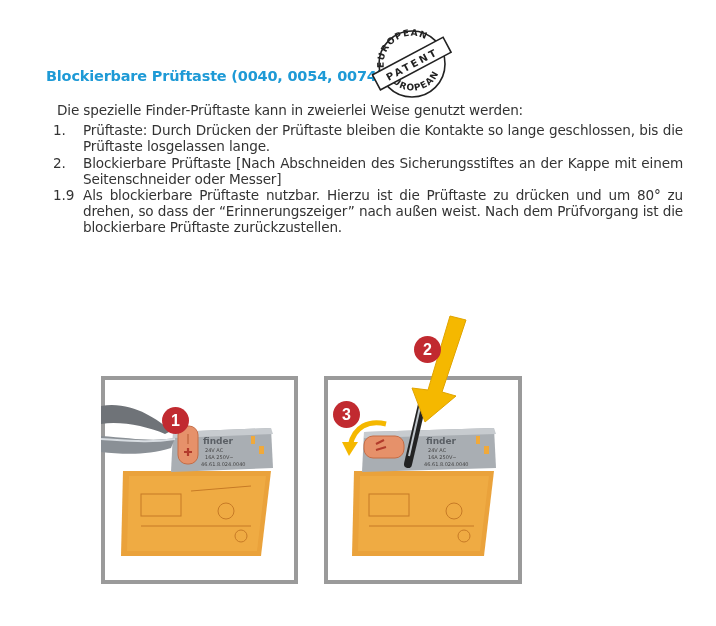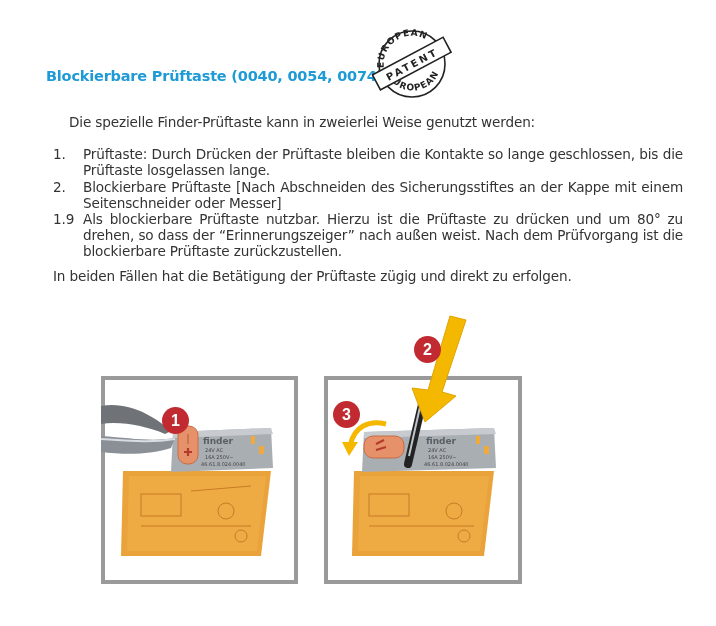--- a/index.html
+++ b/index.html
@@ -2,21 +2,21 @@
 <html><head>
   <meta charset="utf-8">
   <style>
     html, body { margin:0; padding:0; background:#ffffff; }
     body { width:716px; height:626px; position:relative; overflow:hidden;
            font-family:"DejaVu Sans", "Liberation Sans", sans-serif; color:#333333; }
     .title { position:absolute; left:46px; top:68px; font-size:14.5px; font-weight:bold;
              color:#1e9ad6; letter-spacing:-0.2px; white-space:nowrap; }
     .patent { position:absolute; left:368px; top:24px; width:88px; height:80px; }
     .body-text { position:absolute; left:53px; top:98px; width:630px; font-size:13.6px; line-height:16.2px; letter-spacing:-0.15px; }
-    .intro { margin:16px; white-space:nowrap; }
+    .intro { margin:4px; white-space:nowrap; }
     .item { display:flex; margin:0; }
     .item .num { width:30px; flex:0 0 30px; }
     .item .txt { flex:1; text-align:justify; }
     .closing { margin:8px 0 0 0; white-space:nowrap; }
     .frame { position:absolute; border:4px solid #9a9a9a; background:#fff; box-sizing:border-box; }
     .frame1 { left:101px; top:376px; width:197px; height:208px; }
     .frame2 { left:324px; top:376px; width:198px; height:208px; }
     .scene { position:absolute; }
     .badge { position:absolute; width:27px; height:27px; border-radius:50%; background:#c12a30;
              color:#fff; font-weight:bold; font-size:16px; line-height:27px; text-align:center;
@@ -52,21 +52,20 @@
     <span class="txt">Prüftaste: Durch Drücken der Prüftaste bleiben die Kontakte so lange geschlossen, bis die Prüftaste losgelassen lange.</span>
   </div>
   <div class="item">
     <span class="num">2.</span>
     <span class="txt">Blockierbare Prüftaste [Nach Abschneiden des Sicherungsstiftes  an der Kappe mit einem Seitenschneider oder Messer]</span>
   </div>
   <div class="item">
     <span class="num">1.9</span>
     <span class="txt">Als blockierbare Prüftaste nutzbar. Hierzu ist die Prüftaste zu drücken und um 80° zu drehen, so dass der “Erinnerungszeiger” nach außen weist. Nach dem Prüfvorgang ist die blockierbare Prüftaste zurückzustellen.</span>
   </div>
-  <p class="closing">In beiden Fällen hat die Betätigung der Prüftaste zügig und direkt zu erfolgen.</p>
 </div>
 
 <div class="frame frame1"></div>
 <svg class="scene" style="left:101px;top:376px;" width="197" height="208" viewBox="0 0 197 208">
 
   <polygon points="22,95 170,95 160,180 20,180" fill="#e89a2a" opacity="0.92"></polygon>
   <polygon points="28,100 165,100 156,175 26,175" fill="#f2b04a" opacity="0.6"></polygon>
   <g stroke="#b5651a" stroke-width="1" fill="none" opacity="0.7">
     <rect x="40" y="118" width="40" height="22"></rect>
     <line x1="90" y1="115" x2="150" y2="110"></line>

